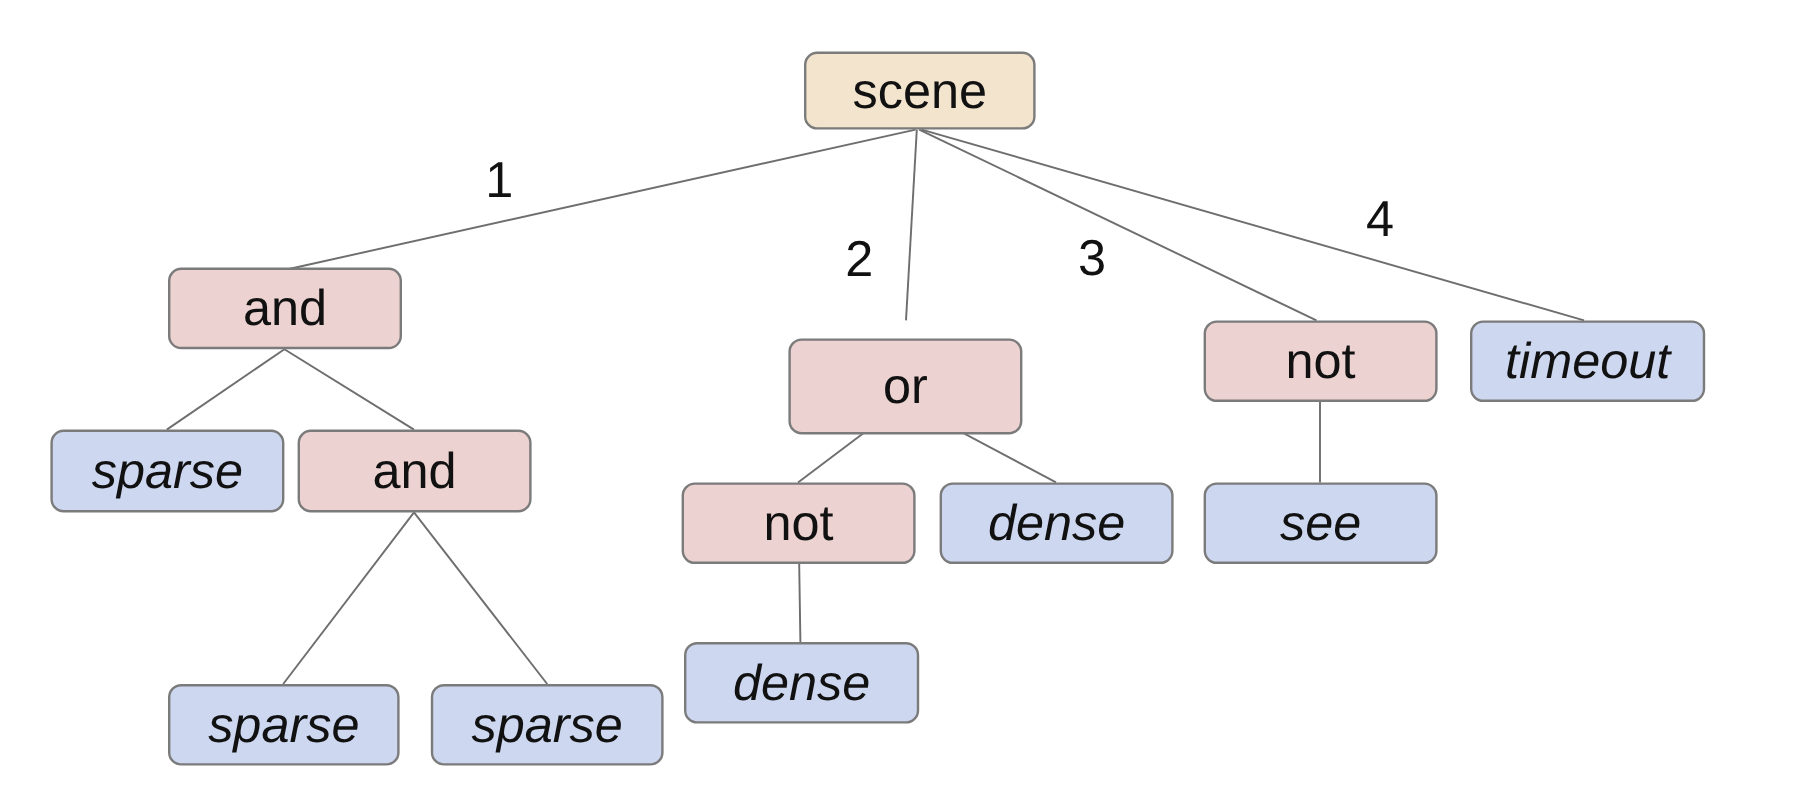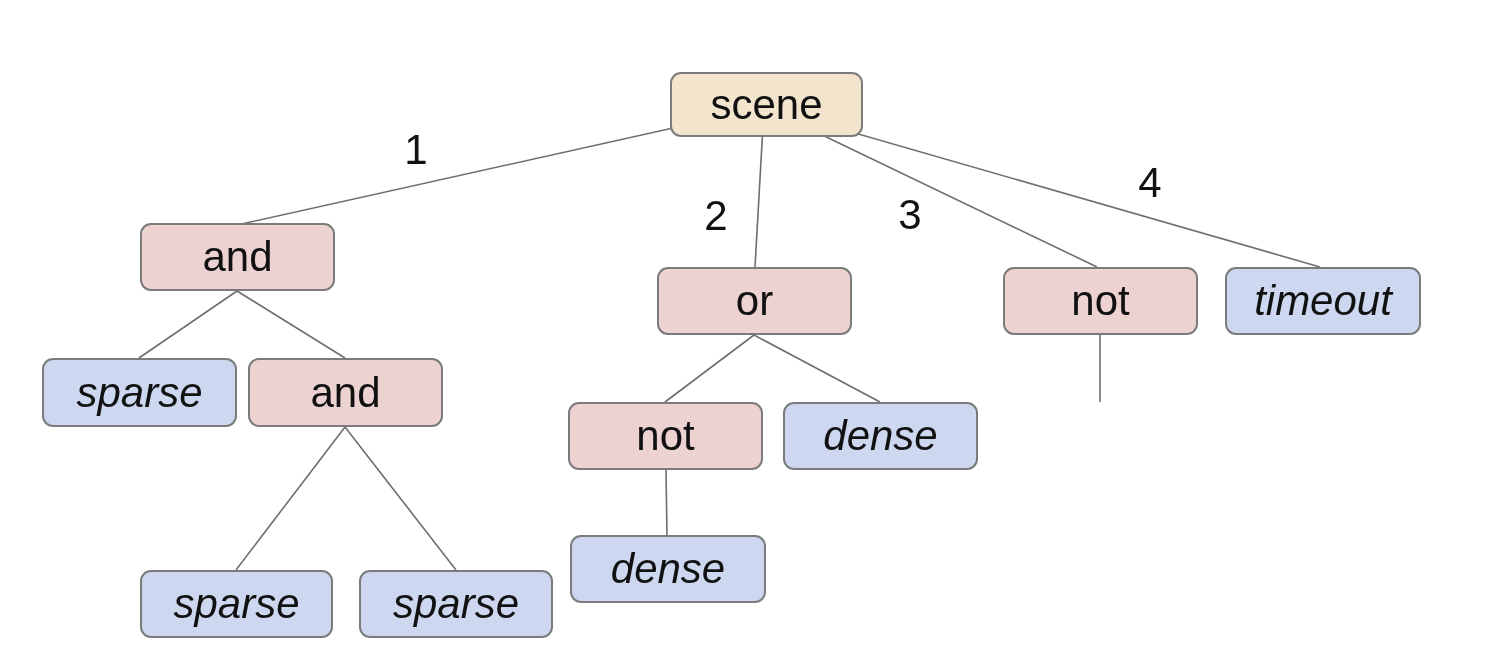--- a/index.html
+++ b/index.html
@@ -32,21 +32,21 @@
     border: 2px solid #7b7b7b;
     border-radius: 11px;
     display: flex;
     align-items: center;
     justify-content: center;
     font-size: 42px;
     color: #111111;
     line-height: 1;
     white-space: nowrap;
   }
-  .node.root     { background: #f3e5cd; margin-top: 29px; }
+  .node.root     { background: #f3e5cd; }
   .node.operator { background: #ecd3d1; }
   .node.leaf     { background: #cdd8f0; font-style: italic; }
   .edge-label {
     position: absolute;
     transform: translate(-50%, -50%);
     font-size: 42px;
     color: #111111;
     line-height: 1;
   }
 </style>
@@ -71,26 +71,27 @@
   </svg>
 
   <div class="edge-label" style="left:416px; top:150px">1</div>
   <div class="edge-label" style="left:716px; top:216px">2</div>
   <div class="edge-label" style="left:910px; top:215px">3</div>
   <div class="edge-label" style="left:1150px; top:183px">4</div>
 
   <div class="node root" style="left:670px; top:43px; width:193px; height:65px">scene</div>
 
   <div class="node operator" style="left:140px; top:223px; width:195px; height:68px">and</div>
-  <div class="node operator" style="left:657px; top:267px; width:195px; height:68px">or</div>
+  <div class="node operator" style="left:657px; top:282px; width:195px; height:80px">or</div>
   <div class="node operator" style="left:1003px; top:267px; width:195px; height:68px">not</div>
   <div class="node leaf" style="left:1225px; top:267px; width:196px; height:68px">timeout</div>
 
   <div class="node leaf" style="left:42px; top:358px; width:195px; height:69px">sparse</div>
   <div class="node operator" style="left:248px; top:358px; width:195px; height:69px">and</div>
   <div class="node operator" style="left:568px; top:402px; width:195px; height:68px">not</div>
   <div class="node leaf" style="left:783px; top:402px; width:195px; height:68px">dense</div>
+  <div class="node leaf" style="left:1003px; top:402px; width:195px; height:68px">see</div>
 
   <div class="node leaf" style="left:140px; top:570px; width:193px; height:68px">sparse</div>
   <div class="node leaf" style="left:359px; top:570px; width:194px; height:68px">sparse</div>
   <div class="node leaf" style="left:570px; top:535px; width:196px; height:68px">dense</div>
 
 </div>
 
 </body></html>

